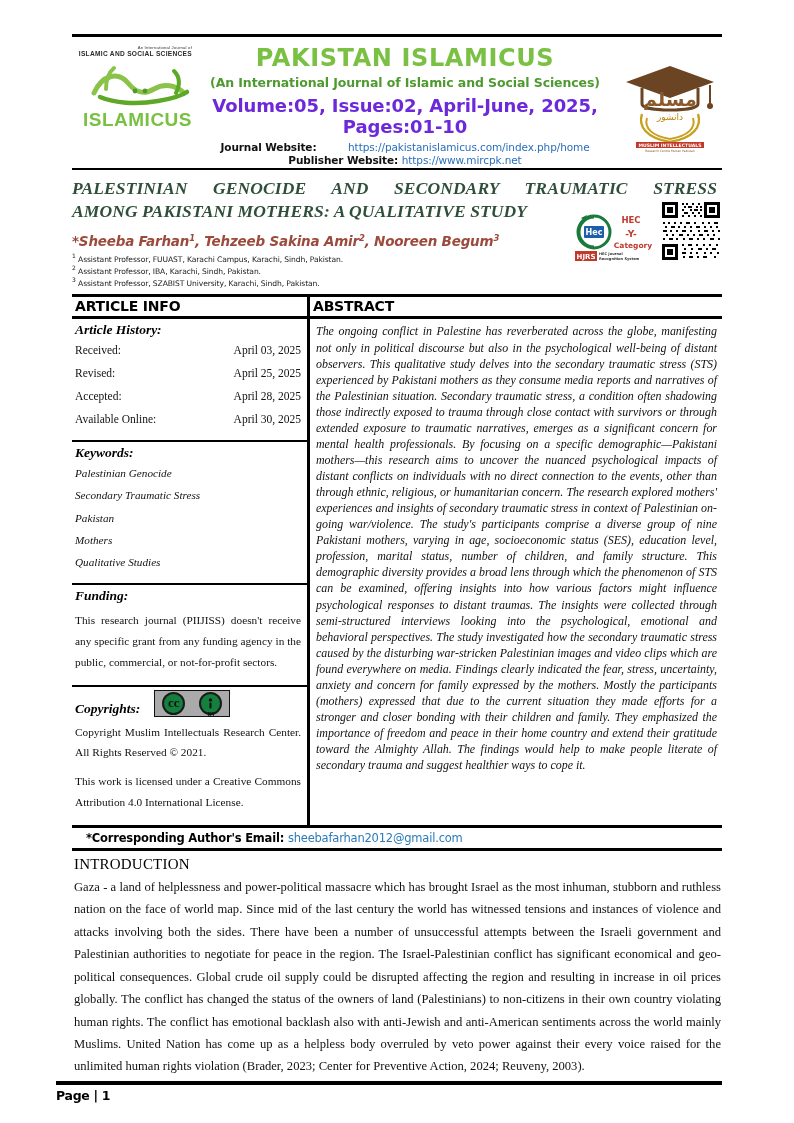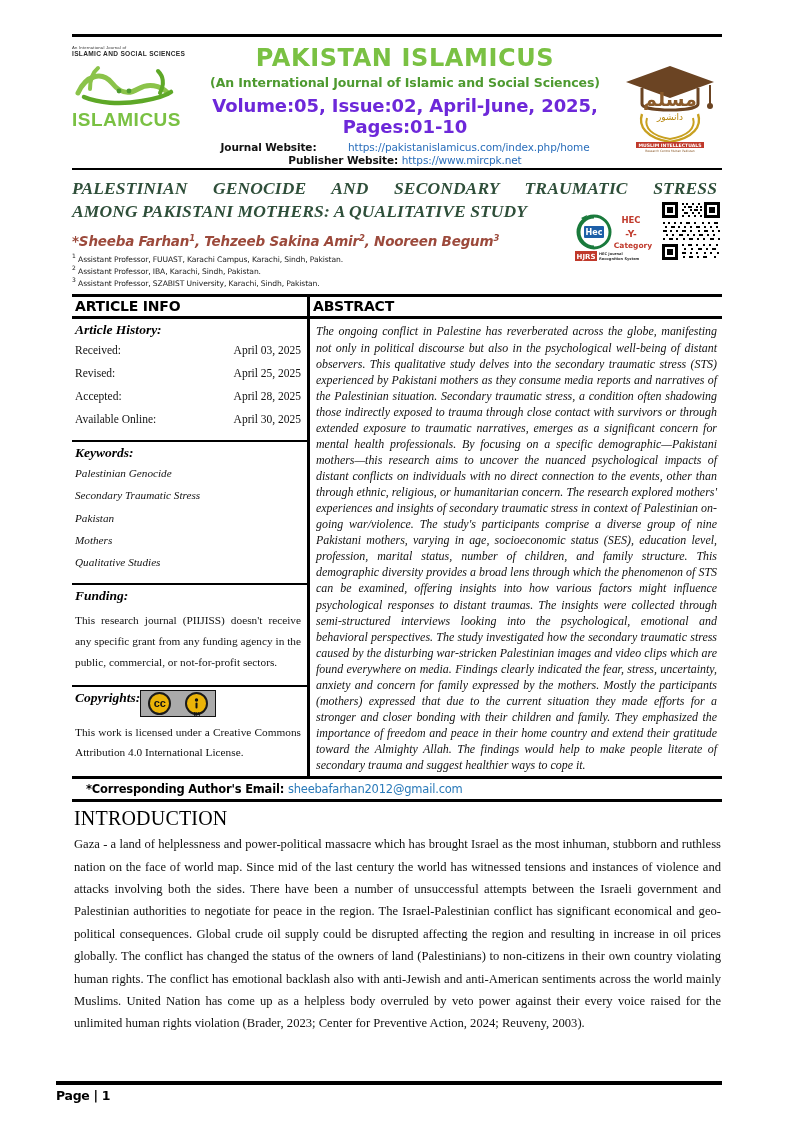--- a/index.html
+++ b/index.html
@@ -34,21 +34,21 @@
     border-bottom: 2px solid #000;
     display: flex;
     align-items: stretch;
     padding: 4px 0 2px 0;
   }
   .mast-left {
     width: 120px;
     flex: 0 0 120px;
     display: flex;
     flex-direction: column;
-    align-items: flex-start;
+    align-items: flex-end;
     justify-content: flex-start;
     padding-top: 4px;
   }
   .mast-left .tiny1 {
     font-family: "Liberation Sans", sans-serif;
     font-size: 4.2px;
     color: #333;
     letter-spacing: 0.2px;
     line-height: 1.2;
   }
@@ -248,47 +248,47 @@
   .para {
     font-family: "Liberation Serif", serif;
     font-size: 11.3px;
     line-height: 1.85;
     text-align: justify;
     color: #111;
     margin: 0 0 8px 0;
   }
   .cc-row {
     display: flex;
-    align-items: flex-start;
-    gap: 0;
+    align-items: flex-end;
+    gap: 14px;
     margin-bottom: 5px;
   }
   .cc-row .sect-title { margin-bottom: 0; }
   .ccbadge {
     width: 76px;
     height: 27px;
     background: #aaaaaa;
     border: 1px solid #111;
     display: flex;
     align-items: center;
     justify-content: space-around;
     position: relative;
     box-sizing: border-box;
   }
   .cc-circ {
     width: 19px; height: 19px;
     border-radius: 50%;
     border: 2px solid #1a1a1a;
-    background: #eab308;
+    background: #15803d;
     display: flex;
     align-items: center;
     justify-content: center;
-    font-family: Liberation Sans, sans-serif;
-    font-weight: bold;
-    font-size: 11px;
+    font-family: Liberation Serif, serif;
+    font-weight: bold;
+    font-size: 13px;
     color: #111;
   }
   .cc-by {
     position: absolute;
     right: 14px;
     bottom: -1px;
     font-family: "Liberation Sans", sans-serif;
     font-size: 5.5px;
     font-weight: bold;
     color: #111;
@@ -319,21 +319,21 @@
     letter-spacing: -0.2px;
   }
   .emailbar .addr {
     color: #2a7ab9;
     font-weight: normal;
   }
 
   
   .intro-head {
     font-family: "Liberation Serif", serif;
-    font-size: 20px;
+    font-size: 15px;
     color: #000;
     padding: 5px 0 3px 2px;
     letter-spacing: 0.2px;
   }
   .intro-body {
     font-family: "Liberation Serif", serif;
     font-size: 12.6px;
     line-height: 1.78;
     text-align: justify;
     color: #111;
@@ -597,20 +597,21 @@
               <div class="cc-circ">cc</div>
               <div class="cc-circ">
                 <svg width="13" height="13" viewBox="0 0 13 13">
                   <circle cx="6.5" cy="3" r="1.7" fill="#111"></circle>
                   <rect x="5.5" y="5.5" width="2" height="6" rx="1" fill="#111"></rect>
                 </svg>
               </div>
               <div class="cc-by">BY</div>
             </div>
           </div>
+          <p class="para">Copyright Muslim Intellectuals Research Center. All Rights Reserved © 2021.</p>
           <p class="para">This work is licensed under a Creative Commons Attribution 4.0 International License.</p>
         </div>
       </div>
 
       <div class="col-right">
         <div class="hdr">ABSTRACT</div>
         <div class="abstract-body">
           <p class="abstract-text">The ongoing conflict in Palestine has reverberated across the globe, manifesting not only in political discourse but also in the psychological well-being of distant observers. This qualitative study delves into the secondary traumatic stress (STS) experienced by Pakistani mothers as they consume media reports and narratives of the Palestinian situation. Secondary traumatic stress, a condition often shadowing those indirectly exposed to trauma through close contact with survivors or through extended exposure to traumatic narratives, emerges as a significant concern for mental health professionals. By focusing on a specific demographic—Pakistani mothers—this research aims to uncover the nuanced psychological impacts of distant conflicts on individuals with no direct connection to the events, other than through ethnic, religious, or humanitarian concern. The research explored mothers' experiences and insights of secondary traumatic stress in context of Palestinian on-going war/violence. The study's participants comprise a diverse group of nine Pakistani mothers, varying in age, socioeconomic status (SES), education level, profession, marital status, number of children, and family structure. This demographic diversity provides a broad lens through which the phenomenon of STS can be examined, offering insights into how various factors might influence psychological responses to distant traumas. The insights were collected through semi-structured interviews looking into the psychological, emotional and behavioral perspectives. The study investigated how the secondary traumatic stress caused by the disturbing war-stricken Palestinian images and video clips which are found everywhere on media. Findings clearly indicated the fear, stress, uncertainty, anxiety and concern for family expressed by the mothers. Mostly the participants (mothers) expressed that due to the current situation they made efforts for a stronger and closer bonding with their children and family. They emphasized the importance of freedom and peace in their home country and extend their gratitude toward the Almighty Allah. The findings would help to make people literate of secondary trauma and suggest healthier ways to cope it.</p>
         </div>
       </div>

